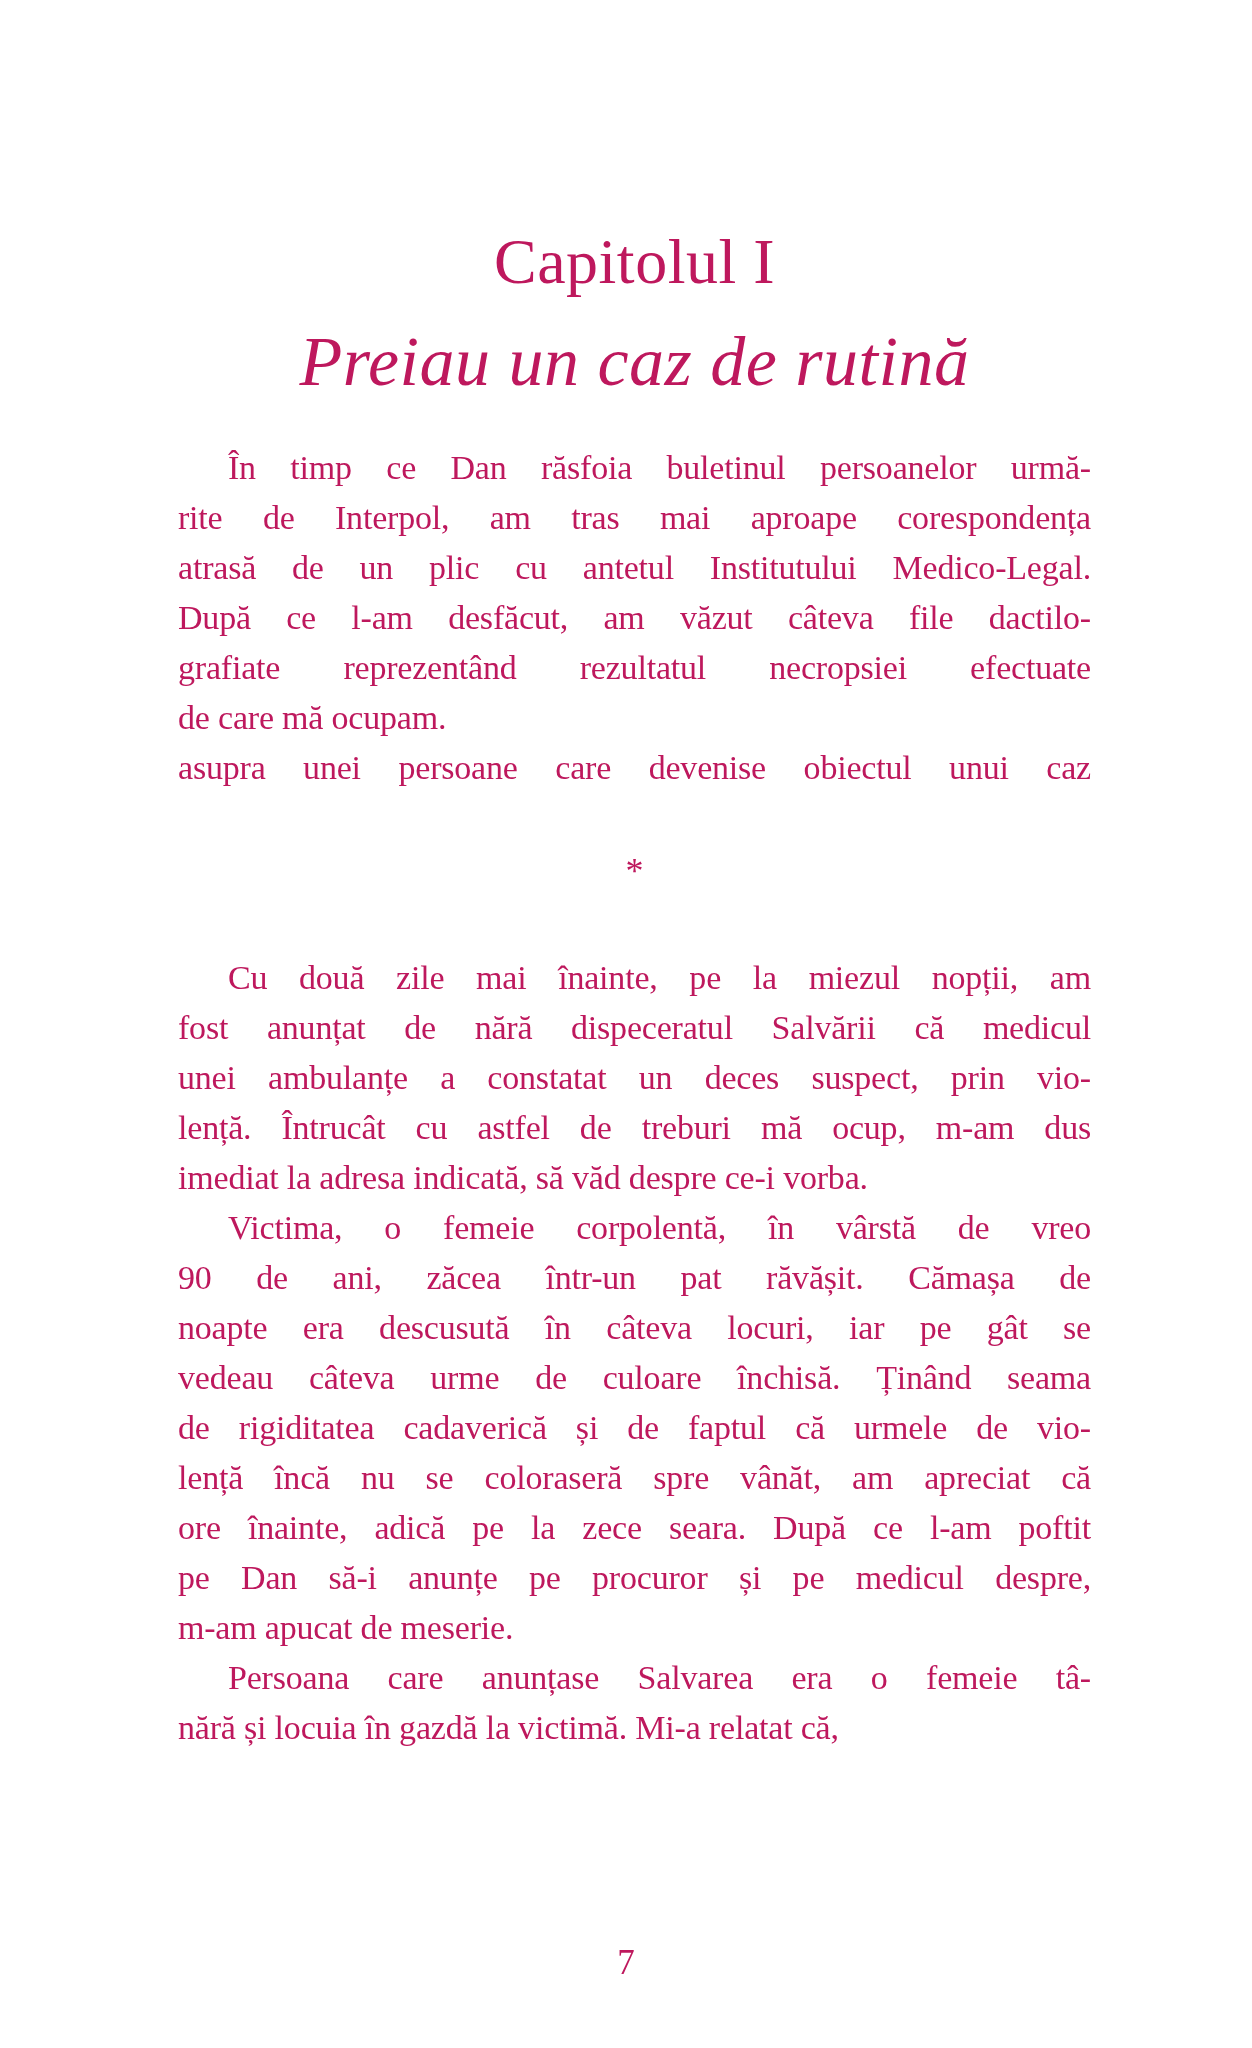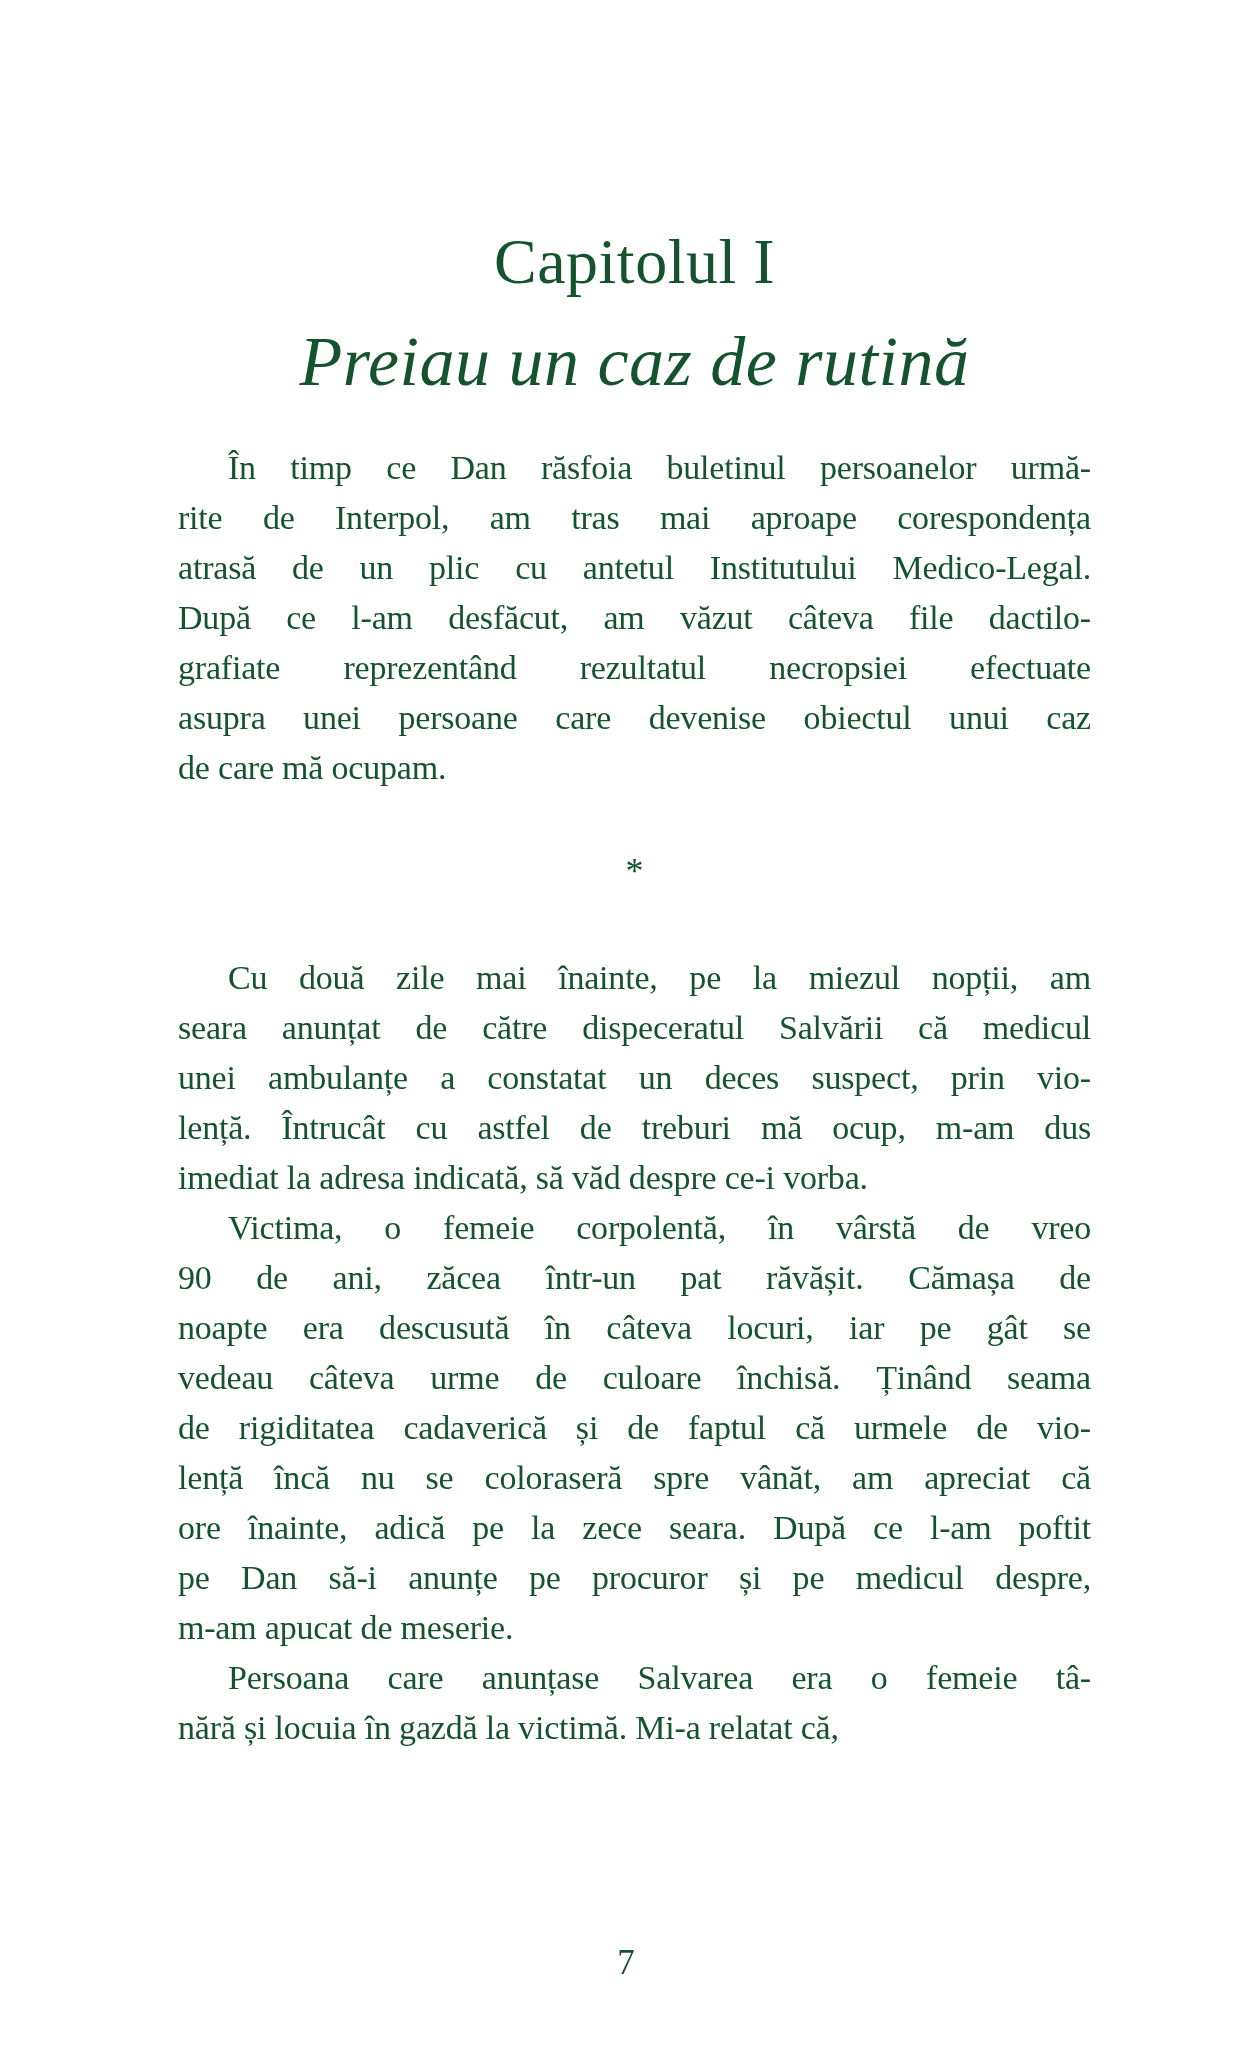--- a/index.html
+++ b/index.html
@@ -53,41 +53,41 @@
     position:absolute;
     top:1938px;left:0;
     width:100%;
     text-align:center;
     font-size:35px;line-height:50px;
   }
 </style>
 </head>
 <body>
 
-<div class="page" style="color: #14532d; background: rgb(255, 255, 255);">
+<div class="page" style="color: #be185d; background: rgb(255, 255, 255);">
   <div class="content">
     <h1 class="title">Capitolul I</h1>
     <h2 class="subtitle">Preiau un caz de rutină</h2>
     <div>
         <div class="pblock first">
           <div class="para">
             <div class="line first">În timp ce Dan răsfoia buletinul persoanelor urmă-</div>
             <div class="line">rite de Interpol, am tras mai aproape corespondența</div>
             <div class="line">atrasă de un plic cu antetul Institutului Medico-Legal.</div>
             <div class="line">După ce l-am desfăcut, am văzut câteva file dactilo-</div>
             <div class="line">grafiate reprezentând rezultatul necropsiei efectuate</div>
+            <div class="line last">de care mă ocupam.</div>
             <div class="line">asupra unei persoane care devenise obiectul unui caz</div>
-            <div class="line last">de care mă ocupam.</div>
           </div>
         </div>
         <div class="sep">*</div>
         <div class="pblock">
           <div class="para">
             <div class="line first">Cu două zile mai înainte, pe la miezul nopții, am</div>
-            <div class="line">seara anunțat de către dispeceratul Salvării că medicul</div>
+            <div class="line">fost anunțat de nără dispeceratul Salvării că medicul</div>
             <div class="line">unei ambulanțe a constatat un deces suspect, prin vio-</div>
             <div class="line">lență. Întrucât cu astfel de treburi mă ocup, m-am dus</div>
             <div class="line last">imediat la adresa indicată, să văd despre ce-i vorba.</div>
           </div>
           <div class="para">
             <div class="line first">Victima, o femeie corpolentă, în vârstă de vreo</div>
             <div class="line">90 de ani, zăcea într-un pat răvășit. Cămașa de</div>
             <div class="line">noapte era descusută în câteva locuri, iar pe gât se</div>
             <div class="line">vedeau câteva urme de culoare închisă. Ținând seama</div>
             <div class="line">de rigiditatea cadaverică și de faptul că urmele de vio-</div>

